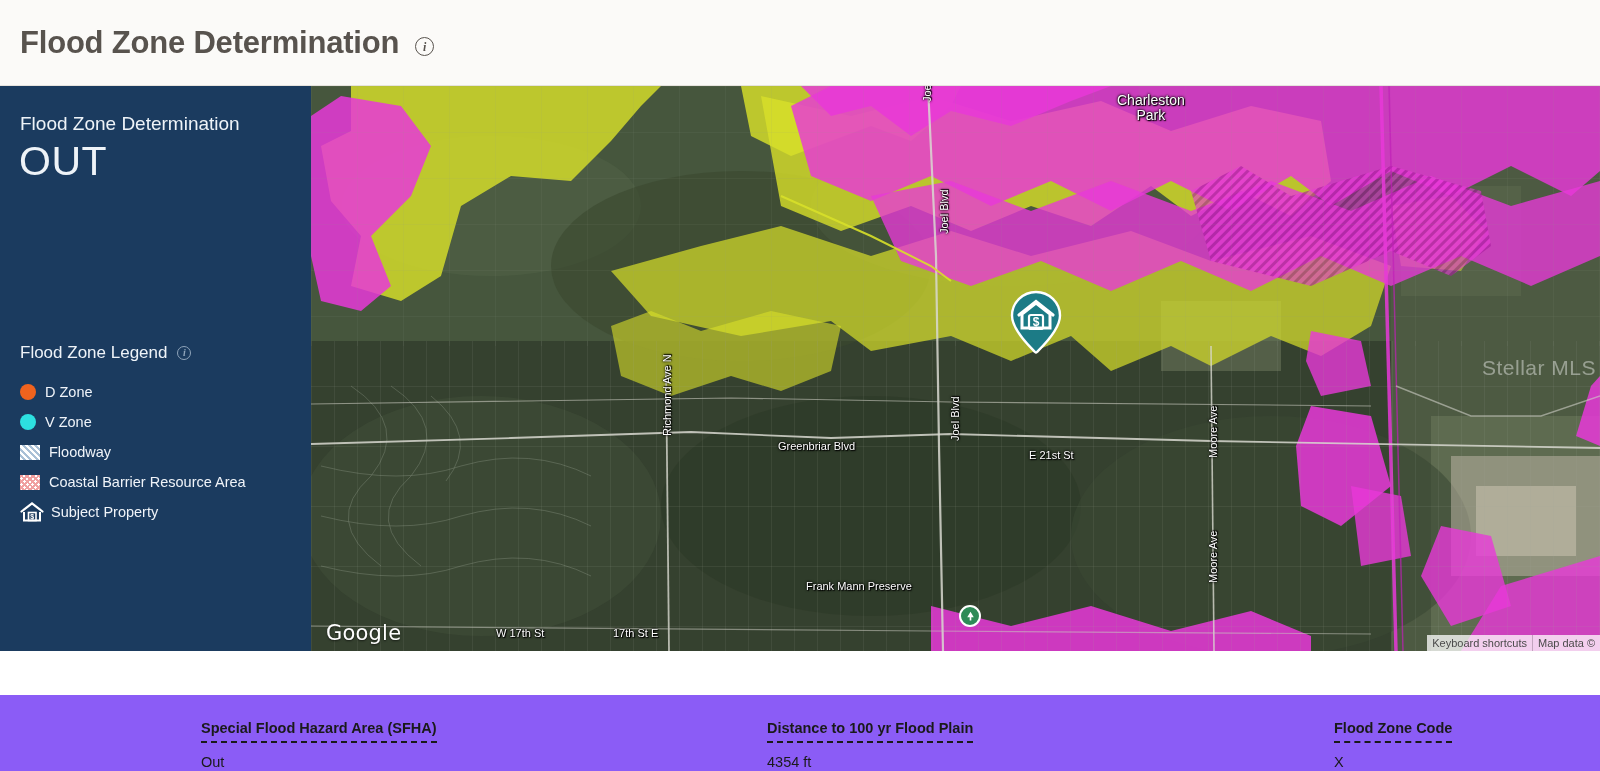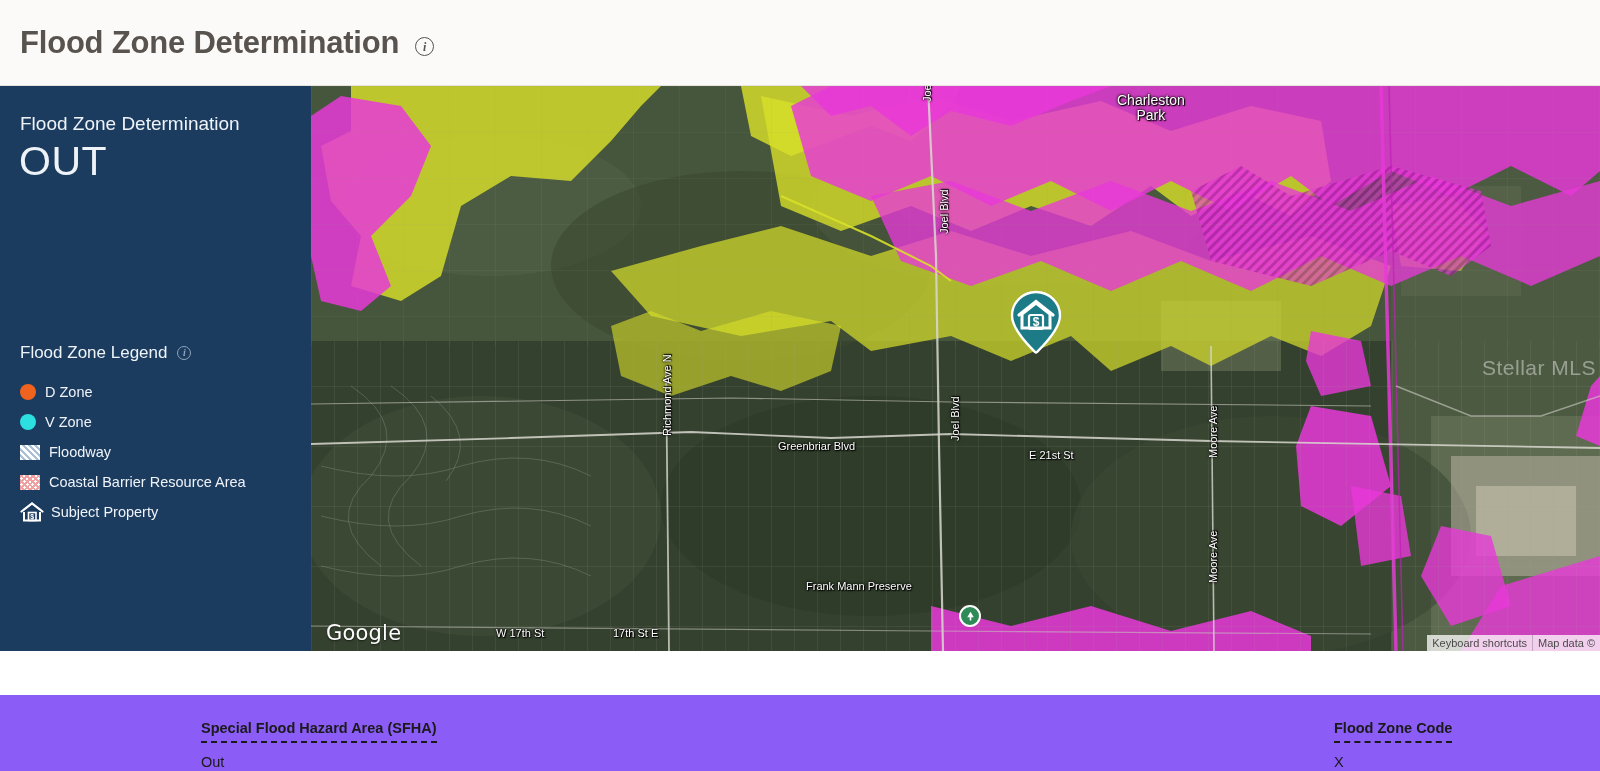--- a/index.html
+++ b/index.html
@@ -325,19 +325,23 @@
           <div class="map-label" style="left: 302px; top: 541px;">17th St E</div>
         </div>
     </div>
   </div>
 
   <div class="facts">
     <div class="fact" style="left:201px;">
       <div class="fact-label">Special Flood Hazard Area (SFHA)</div>
       <div class="fact-value">Out</div>
     </div>
+    <div class="fact" style="left:767px;">
+      <div class="fact-label">Distance to 100 yr Flood Plain</div>
+      <div class="fact-value">4354 ft</div>
+    </div>
     <div class="fact" style="left:1334px;">
       <div class="fact-label">Flood Zone Code</div>
       <div class="fact-value">X</div>
     </div>
   </div>
 
 </div>
 
 </body></html>

